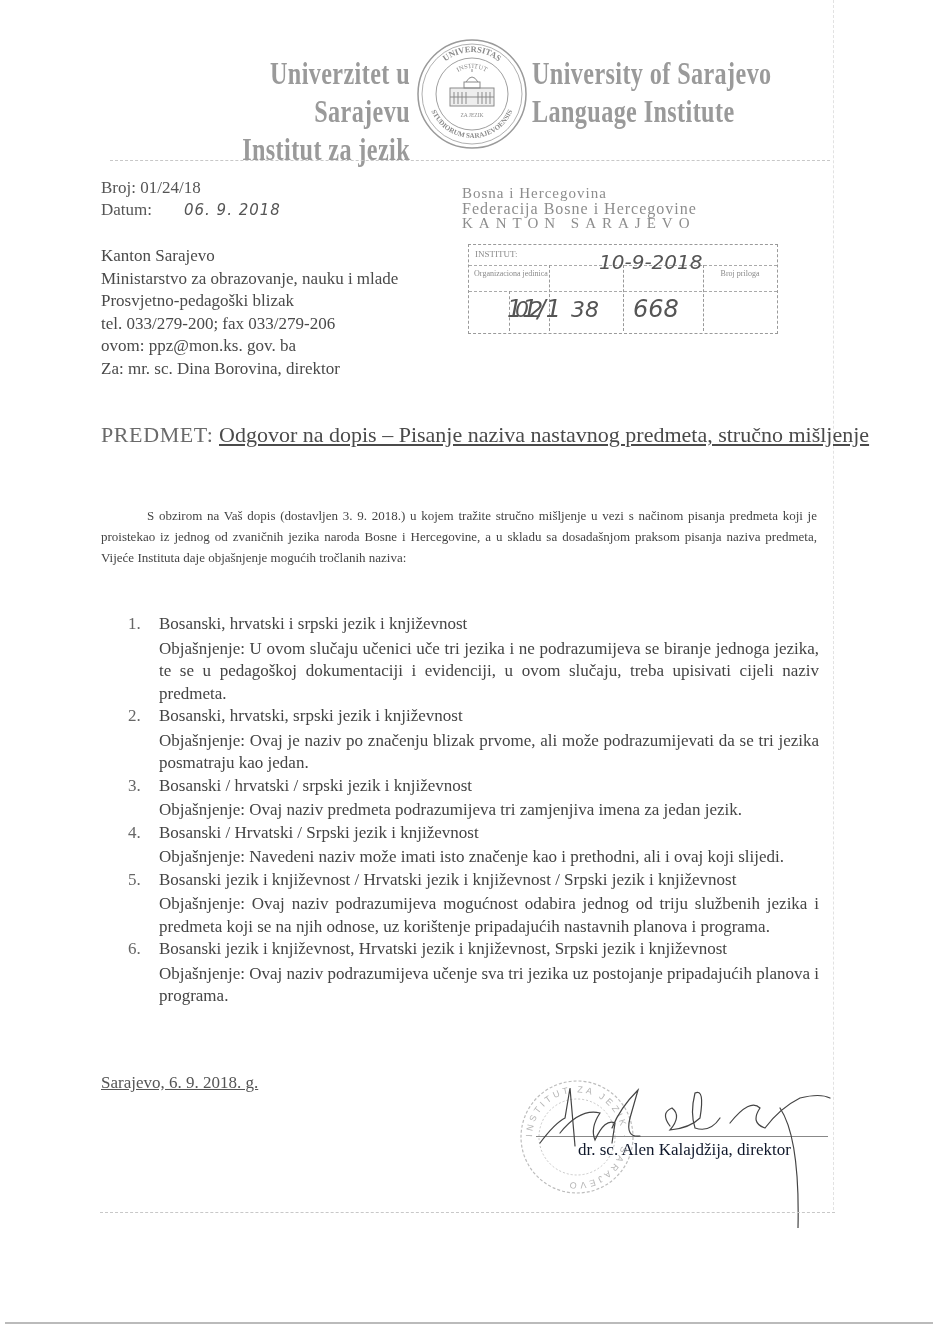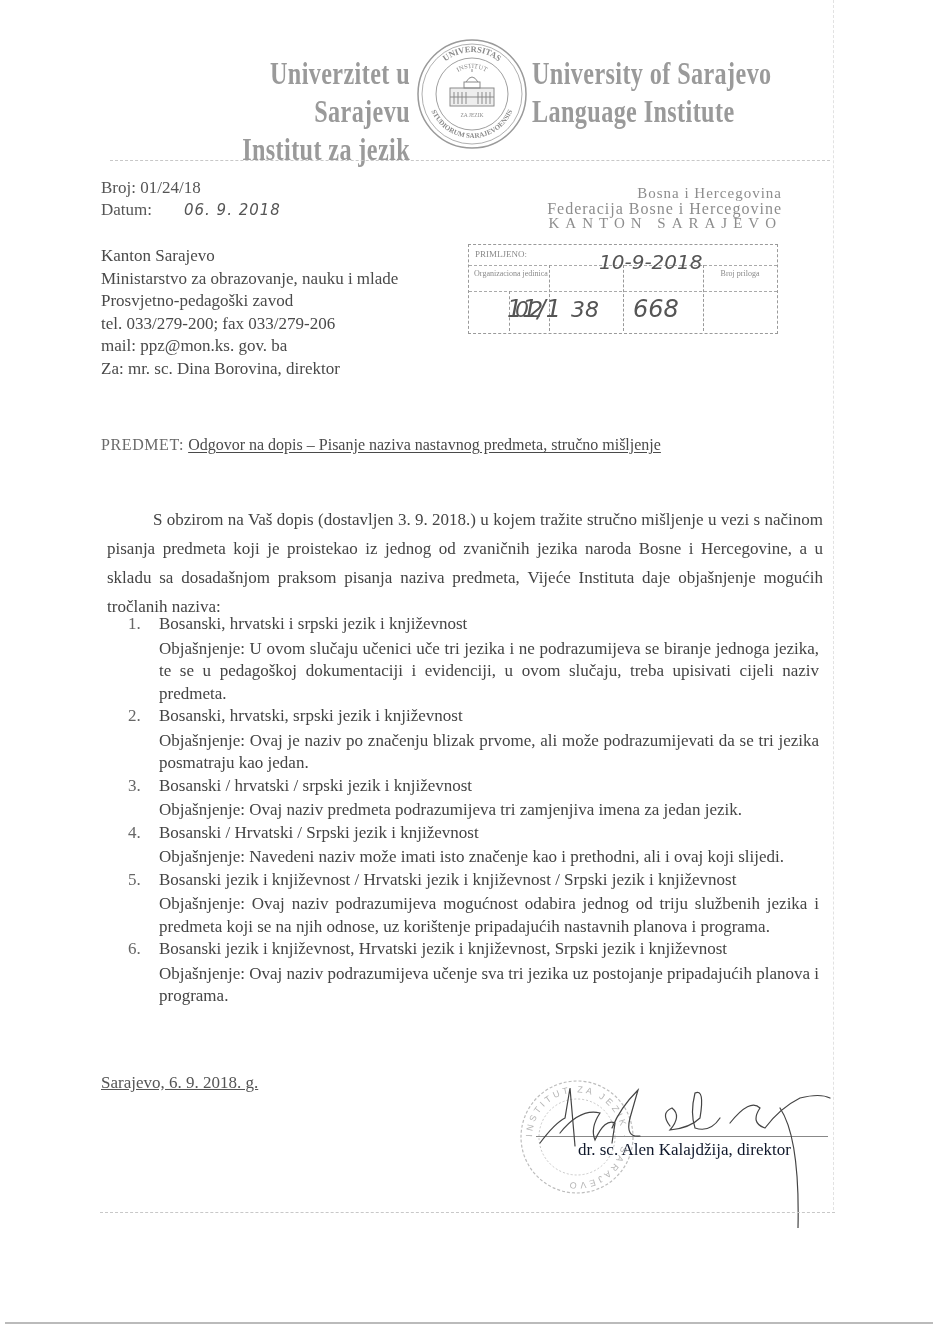--- a/index.html
+++ b/index.html
@@ -23,38 +23,38 @@
     
     .ref { left: 101px; top: 177px; font-size: 17px; line-height: 22px; color: #555; }
     .hand { font-family: "DejaVu Sans", sans-serif; font-style: italic; font-size: 15px; color: #555; letter-spacing: 1px; padding-left: 32px; }
 
     
     .addr { left: 101px; top: 245px; font-size: 17px; line-height: 22.5px; color: #4a4a4a; }
     .addr div { white-space: nowrap; }
 
     
     .stamp { left: 462px; top: 186px; width: 320px; color: #8a8a8a; }
-    .stamp-head { text-align: right; font-family: "Liberation Serif", serif; font-size: 15px;
+    .stamp-head { text-align: left; font-family: "Liberation Serif", serif; font-size: 15px;
                   line-height: 15px; letter-spacing: 1px; color: #8d8d8d; }
     .stamp-table { position: absolute; left: 6px; top: 58px; width: 308px; height: 88px;
                    border: 1.5px dashed #9a9a9a; }
     .st-row1 { position: absolute; left: 0; top: 0; width: 100%; height: 20px; border-bottom: 1px dashed #aaa; }
     .st-row2 { position: absolute; left: 0; top: 20px; width: 100%; height: 26px; border-bottom: 1px dashed #aaa; }
     .st-row3 { position: absolute; left: 0; top: 46px; width: 100%; height: 40px; }
     .st-lbl { position: absolute; font-size: 8px; color: #8a8a8a; line-height: 9px; text-align: center; font-family: "Liberation Serif", serif; }
     .st-vline { position: absolute; top: 20px; height: 66px; border-left: 1px dashed #999; }
     .st-hand { position: absolute; font-family: "DejaVu Sans", sans-serif; font-style: italic; color: #555; }
 
     
-    .subject { left: 101px; top: 436px; font-size: 16px; color: #4a4a4a; white-space: nowrap; }
+    .subject { left: 101px; top: 422px; font-size: 22px; color: #4a4a4a; white-space: nowrap; }
     .subject .lbl { letter-spacing: 0.6px; color: #6a6a6a; }
     .subject .txt { text-decoration: underline; text-underline-offset: 2px; }
 
     
-    .body { left: 107px; top: 505px; width: 716px; font-size: 17px; line-height: 29px;
+    .body { left: 101px; top: 505px; width: 716px; font-size: 13px; line-height: 21px;
             color: #444; text-align: justify; }
     .body p { margin: 0; text-indent: 46px; }
 
     .list { left: 124px; top: 613px; width: 695px; font-size: 17px; line-height: 22.5px; color: #444; }
     .li { position: relative; padding-left: 35px; margin-bottom: 0; }
     .li-num { position: absolute; left: 4px; top: 0; color: #666; }
     .li-title { display: block; white-space: nowrap; }
     .li-exp { display: block; text-align: justify; margin-top: 2px; }
 
     
@@ -124,33 +124,33 @@
     <span>01/24/18</span>
   </div>
   <div>
     <span>Datum:</span><span class="hand">06. 9. 2018</span>
   </div>
 </div>
 
 <div class="abs addr">
   <div>Kanton Sarajevo</div>
   <div>Ministarstvo za obrazovanje, nauku i mlade</div>
-  <div>Prosvjetno-pedagoški zavod</div>
+  <div>Prosvjetno-pedagoški blizak</div>
   <div>tel. 033/279-200; fax 033/279-206</div>
-  <div>mail: ppz@mon.ks. gov. ba</div>
+  <div>ovom: ppz@mon.ks. gov. ba</div>
   <div>Za: mr. sc. Dina Borovina, direktor</div>
 </div>
 
 <div class="abs stamp">
   <div class="stamp-head">Bosna i Hercegovina</div>
   <div class="stamp-head" style="font-size:16px;">Federacija Bosne i Hercegovine</div>
   <div class="stamp-head" style="letter-spacing:6px;">KANTON SARAJEVO</div>
   <div class="stamp-table">
     <div class="st-row1">
-      <span class="st-lbl" style="left:6px; top:5px; font-size:9px;">PRIMLJENO:</span>
+      <span class="st-lbl" style="left:6px; top:5px; font-size:9px;">INSTITUT:</span>
       <span class="st-hand" style="left:130px; top:-6px; font-size:20px;margin-top:11px;">10-9-2018</span>
     </div>
     <div class="st-row2">
       <span class="st-lbl" style="left:4px; top:4px; width:76px;">Organizaciona jedinica</span>
       <span class="st-lbl" style="left:236px; top:4px; width:70px;">Broj priloga</span>
     </div>
     <div class="st-vline" style="left:80px;"></div>
     <div class="st-vline" style="left:154px;"></div>
     <div class="st-vline" style="left:234px;"></div>
     <div class="st-vline" style="left:40px; top:46px; height:40px;"></div>

